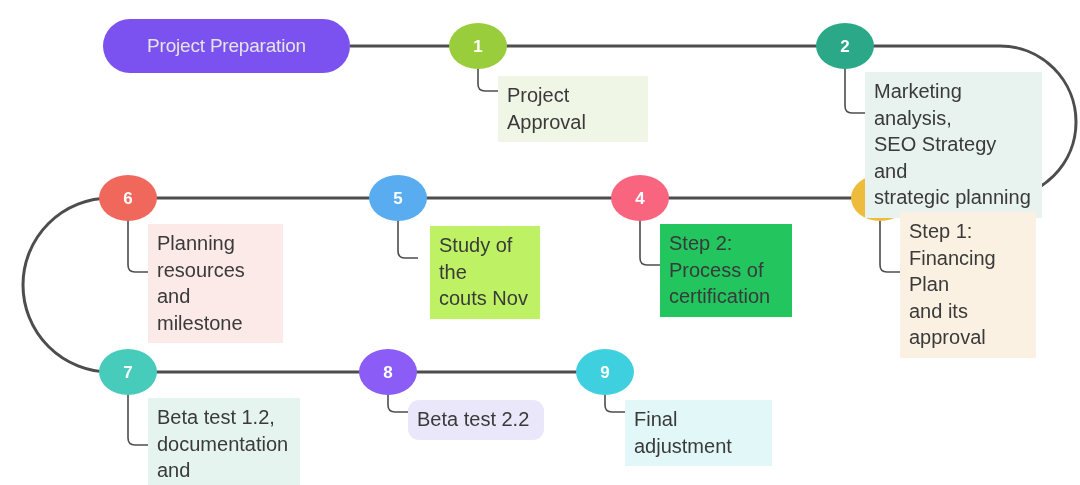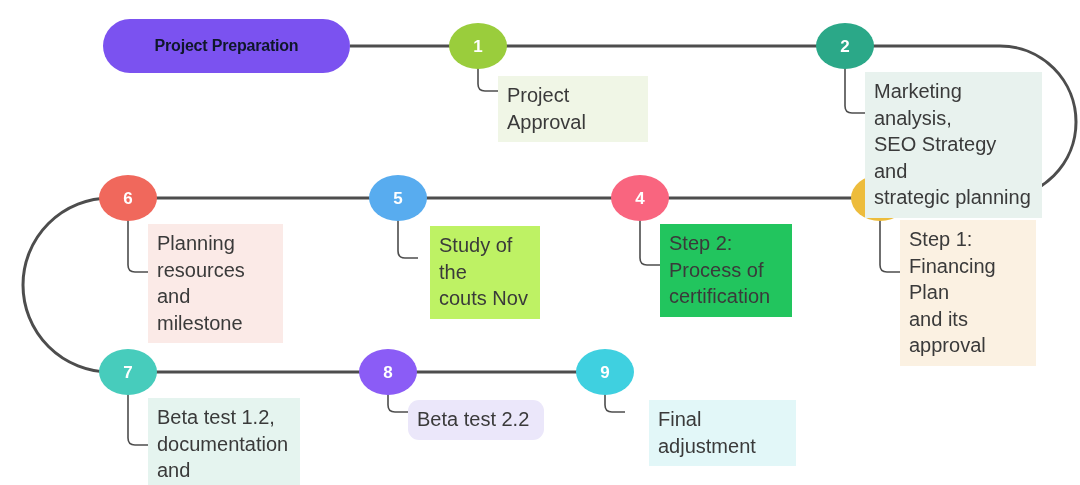--- a/index.html
+++ b/index.html
@@ -33,23 +33,23 @@
     width: 247px;
     height: 54px;
     border-radius: 27px;
     background: #7B52F0;
     display: flex;
     align-items: center;
     justify-content: center;
     box-sizing: border-box;
   }
   .title-pill .title-text {
-    color: #0f172a;
-    font-size: 16px;
-    font-weight: bold;
+    color: #e5e5e5;
+    font-size: 19px;
+    font-weight: normal;
     letter-spacing: -0.2px;
     white-space: nowrap;
   }
 
   
   .node {
     position: absolute;
     width: 58px;
     height: 46px;
     border-radius: 50% / 50%;
@@ -131,21 +131,21 @@
   <div class="node" style="left:576px; top:349px; background:#3FD0E0;">
     <span class="node-num">9</span>
   </div>
 
   <div class="step-label" style="left:498px; top:76px; width:150px; background:#F0F6E6;">Project Approval</div>
 
   <div class="step-label" style="left:865px; top:72px; width:177px; background:#E8F2EE;">Marketing analysis,
 SEO Strategy and
 strategic planning</div>
 
-  <div class="step-label" style="left:900px; top:220px; width:136px; background:#FBF1E2;">Step 1:
+  <div class="step-label" style="left:900px; top:212px; width:136px; background:#FBF1E2;">Step 1:
 Financing Plan
 and its
 approval</div>
 
   <div class="step-label" style="left:660px; top:224px; width:132px; background:#22c55e;">Step 2:
 Process of
 certification</div>
 
   <div class="step-label" style="left:430px; top:226px; width:110px; background:#bef264;">Study of the
 couts Nov</div>
@@ -153,15 +153,15 @@
   <div class="step-label" style="left:148px; top:224px; width:135px; background:#FBEAE7;">Planning
 resources and
 milestone</div>
 
   <div class="step-label" style="left:148px; top:398px; width:152px; background:#E5F4EF;">Beta test 1.2,
 documentation and
 comments</div>
 
   <div class="step-label" style="left:408px; top:400px; width:136px; background:#EBE7FA;border-radius:11px;">Beta test 2.2</div>
 
-  <div class="step-label" style="left:625px; top:400px; width:147px; background:#E2F7F8;margin-left:24px;">Final adjustment</div>
+  <div class="step-label" style="left:625px; top:400px; width:147px; background:#E2F7F8;">Final adjustment</div>
 
 </div>
 
 </body></html>

